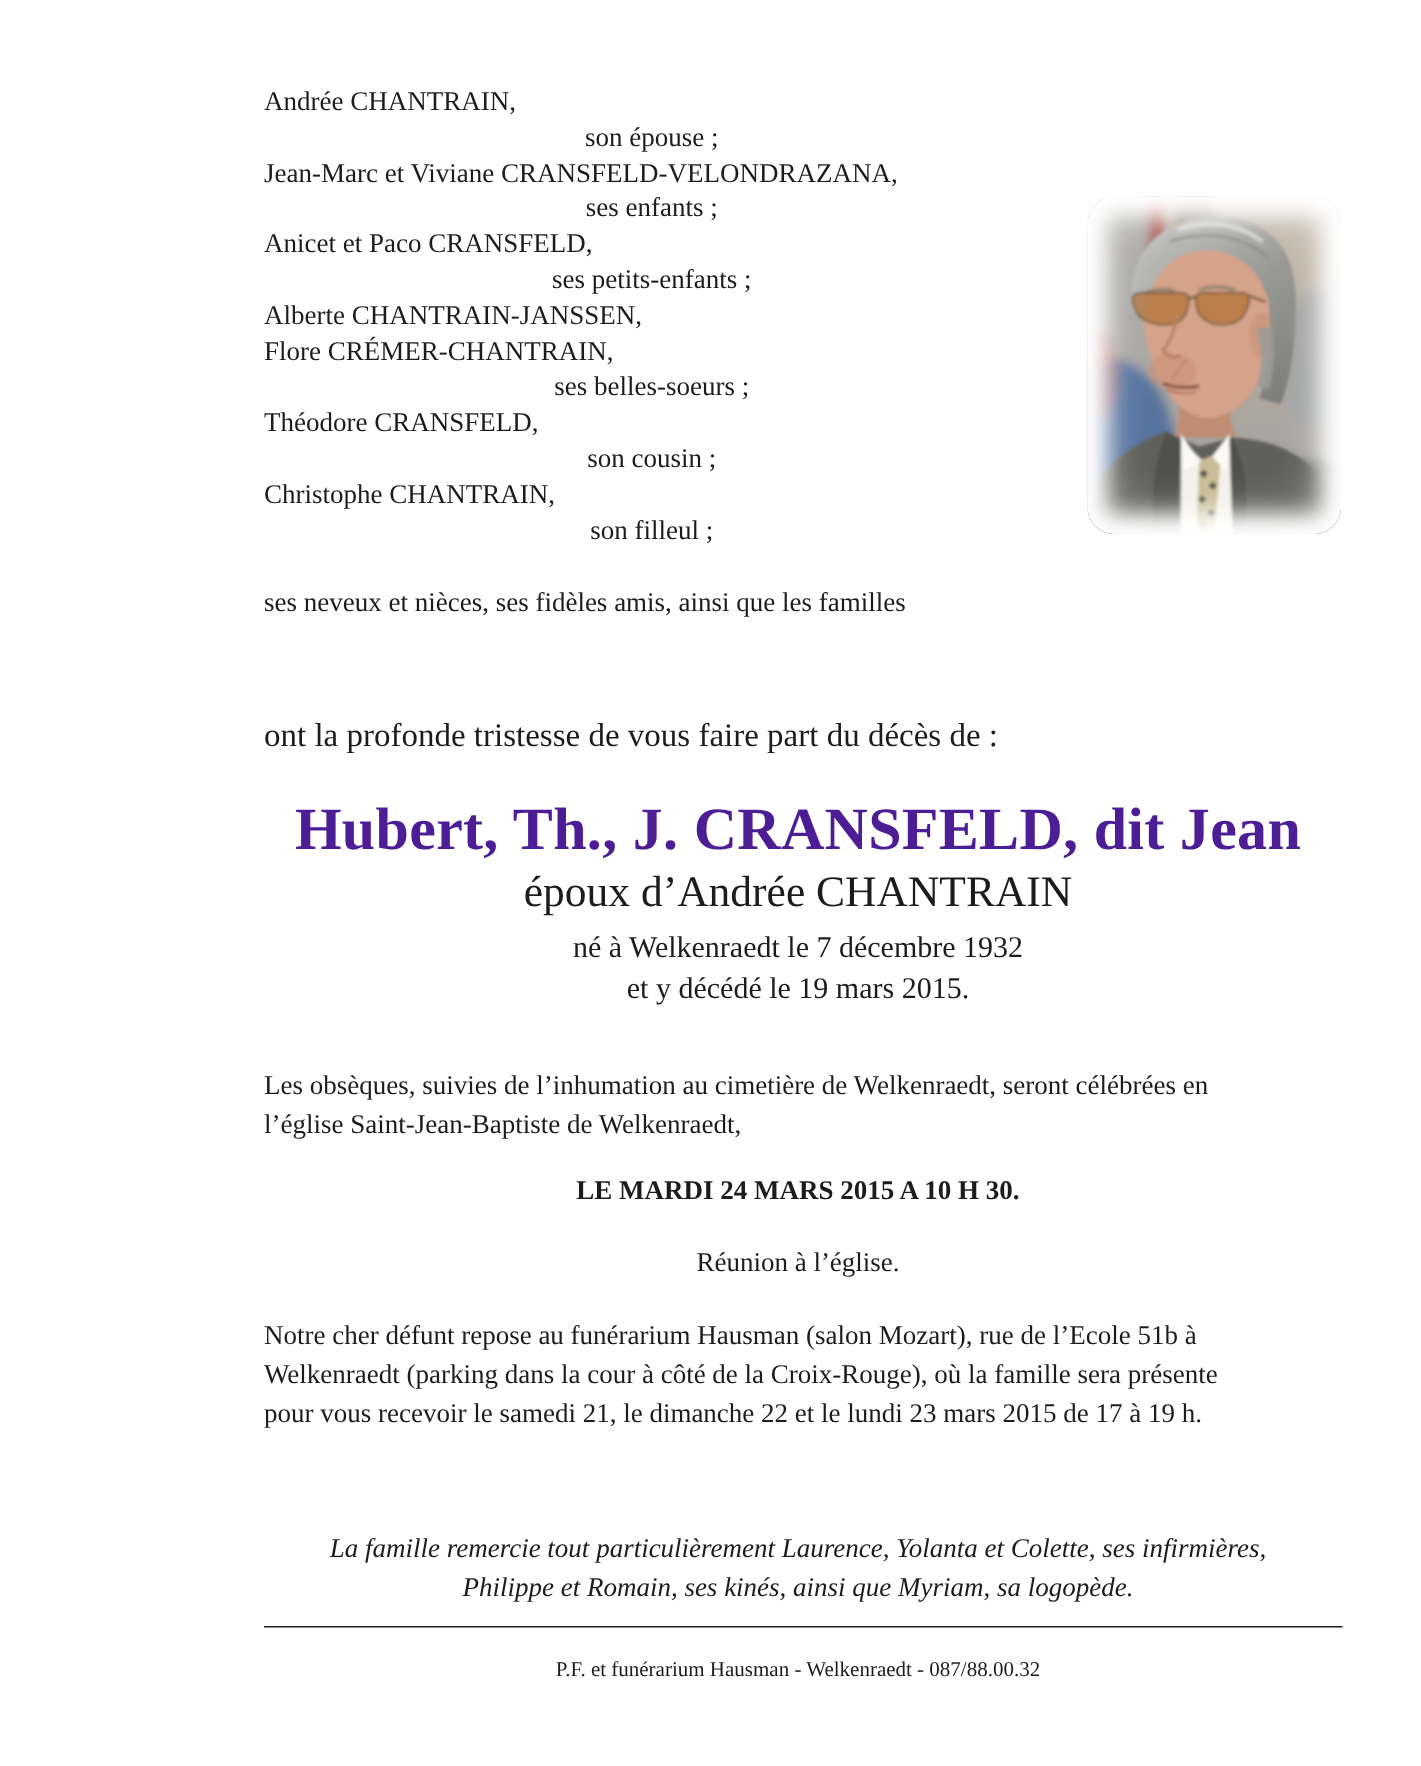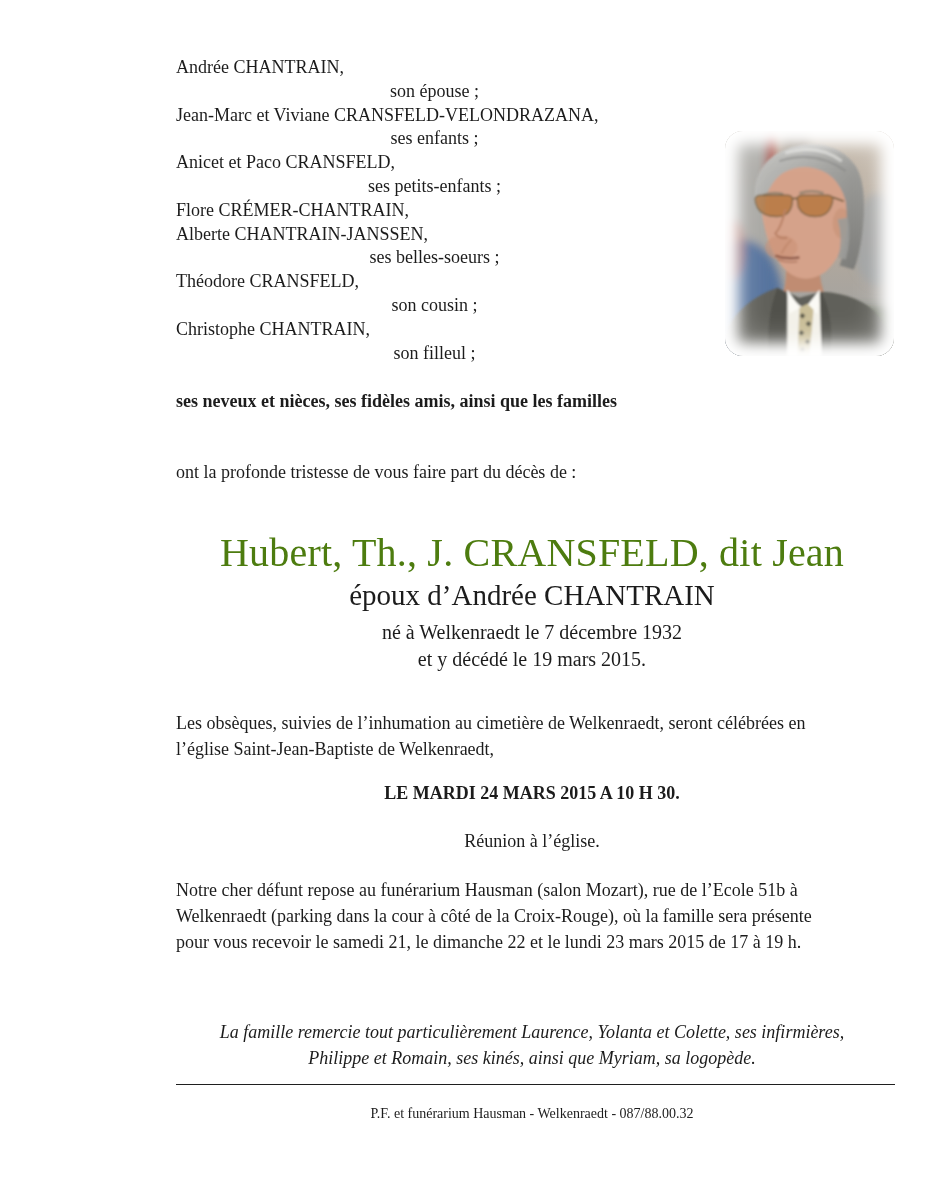--- a/index.html
+++ b/index.html
@@ -10,24 +10,24 @@
   }
   
   .family { position:absolute; left:176px; top:56px; width:517px; font-size:18px; line-height:23.8px; }
   .family .rel { text-align:center; }
   
   .photo { position:absolute; left:725px; top:131px; width:169px; height:225px; border-radius:18px; overflow:hidden; }
   .photo svg { display:block; width:100%; height:100%; }
   .vignette { position:absolute; left:725px; top:131px; width:169px; height:225px; border-radius:18px;
     box-shadow: inset 0 0 14px 12px #ffffff, inset 0 0 32px 10px rgba(255,255,255,0.55); pointer-events:none; }
   
-  .note { position:absolute; left:176px; top:389px; font-size:18px; line-height:25.5px;font-weight:bold; }
-  .announce { position:absolute; left:176px; top:462px; font-size:18px; }
+  .note { position:absolute; left:176px; top:389px; font-size:18px; line-height:25.5px; }
+  .announce { position:absolute; left:176px; top:477px; font-size:22px; }
   .center-col { position:absolute; left:176px; width:712px; text-align:center; }
-  .title { top:529px; font-size:40px; font-weight:normal; margin:0; letter-spacing:0.2px; color:#4d7c0f; }
+  .title { top:529px; font-size:40px; font-weight:bold; margin:0; letter-spacing:0.2px; color:#4c1d95; }
   .spouse { top:579px; font-size:29px; }
   .birth { top:621px; font-size:20px; }
   .death { top:648px; font-size:20px; }
   .funeral { position:absolute; left:176px; top:710px; font-size:18px; line-height:26px; }
   .datebold { top:783px; font-size:18px; font-weight:bold; }
   .reunion { top:831px; font-size:18px; }
   .visitation { position:absolute; left:176px; top:877px; font-size:18px; line-height:26px; }
   .thanks { top:972px; font-size:18px; line-height:26px; font-style:italic;margin-top:47px; }
   .rule { position:absolute; left:176px; top:1084px; width:719px; height:0; border:none; border-top:1.6px solid #1f1f1f; margin:0; }
   .footer-text { top:1106px; font-size:14px; }
@@ -37,22 +37,22 @@
 
 <div class="page">
 
   <section class="family">
     <div>Andrée CHANTRAIN,</div>
     <div class="rel">son épouse ;</div>
     <div>Jean-Marc et Viviane CRANSFELD-VELONDRAZANA,</div>
     <div class="rel">ses enfants ;</div>
     <div>Anicet et Paco CRANSFELD,</div>
     <div class="rel">ses petits-enfants ;</div>
+    <div>Alberte CHANTRAIN-JANSSEN,</div>
     <div>Flore CRÉMER-CHANTRAIN,</div>
-    <div>Alberte CHANTRAIN-JANSSEN,</div>
     <div class="rel">ses belles-soeurs ;</div>
     <div>Théodore CRANSFELD,</div>
     <div class="rel">son cousin ;</div>
     <div>Christophe CHANTRAIN,</div>
     <div class="rel">son filleul ;</div>
   </section>
 
   <div class="photo">
     <svg viewBox="0 0 168 224" preserveAspectRatio="none">
       <defs>

